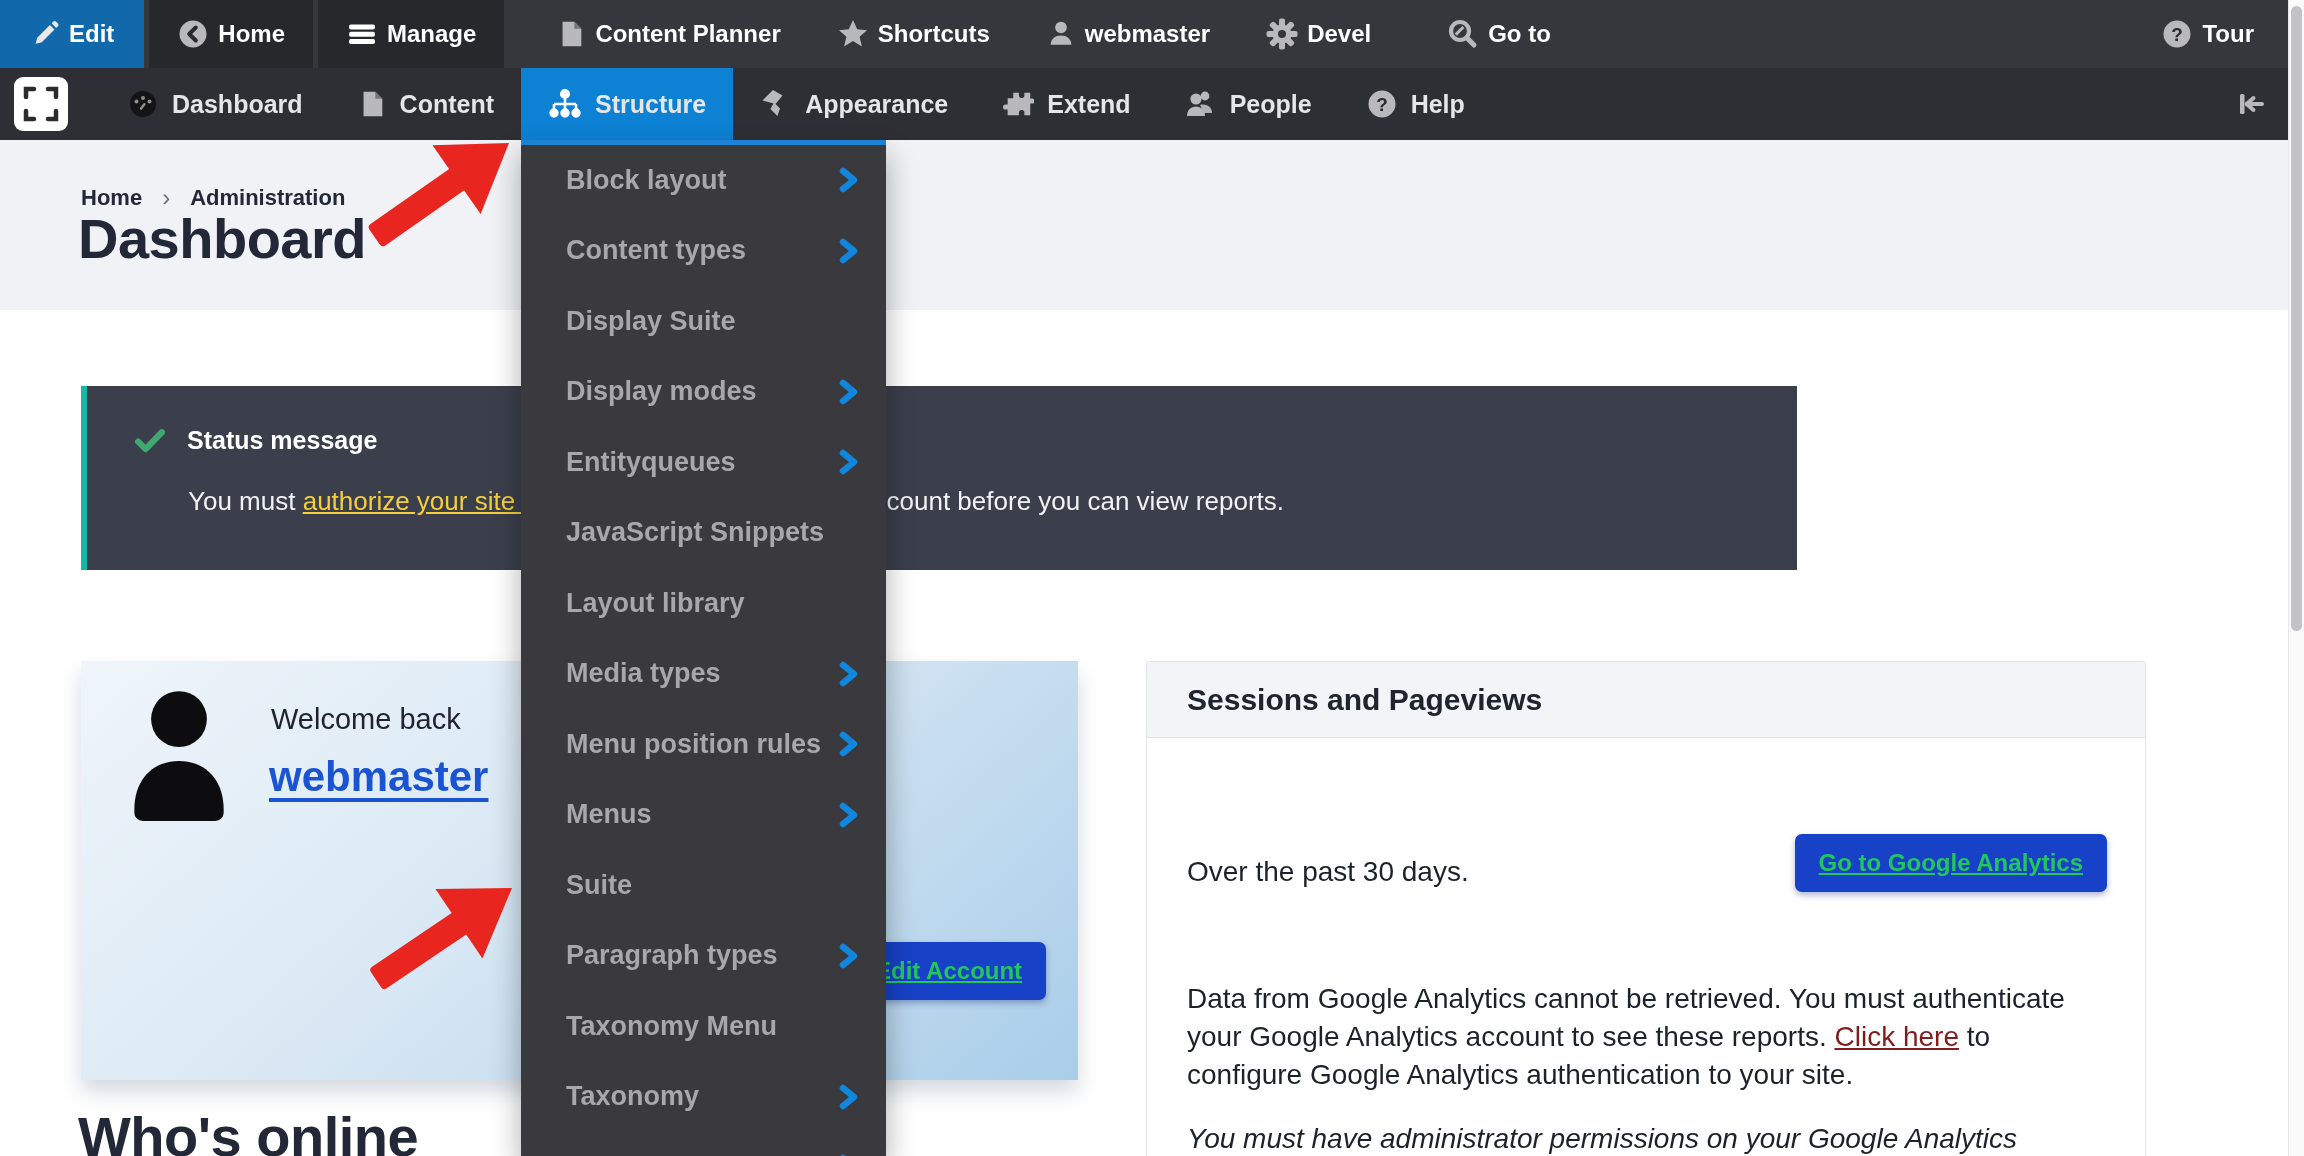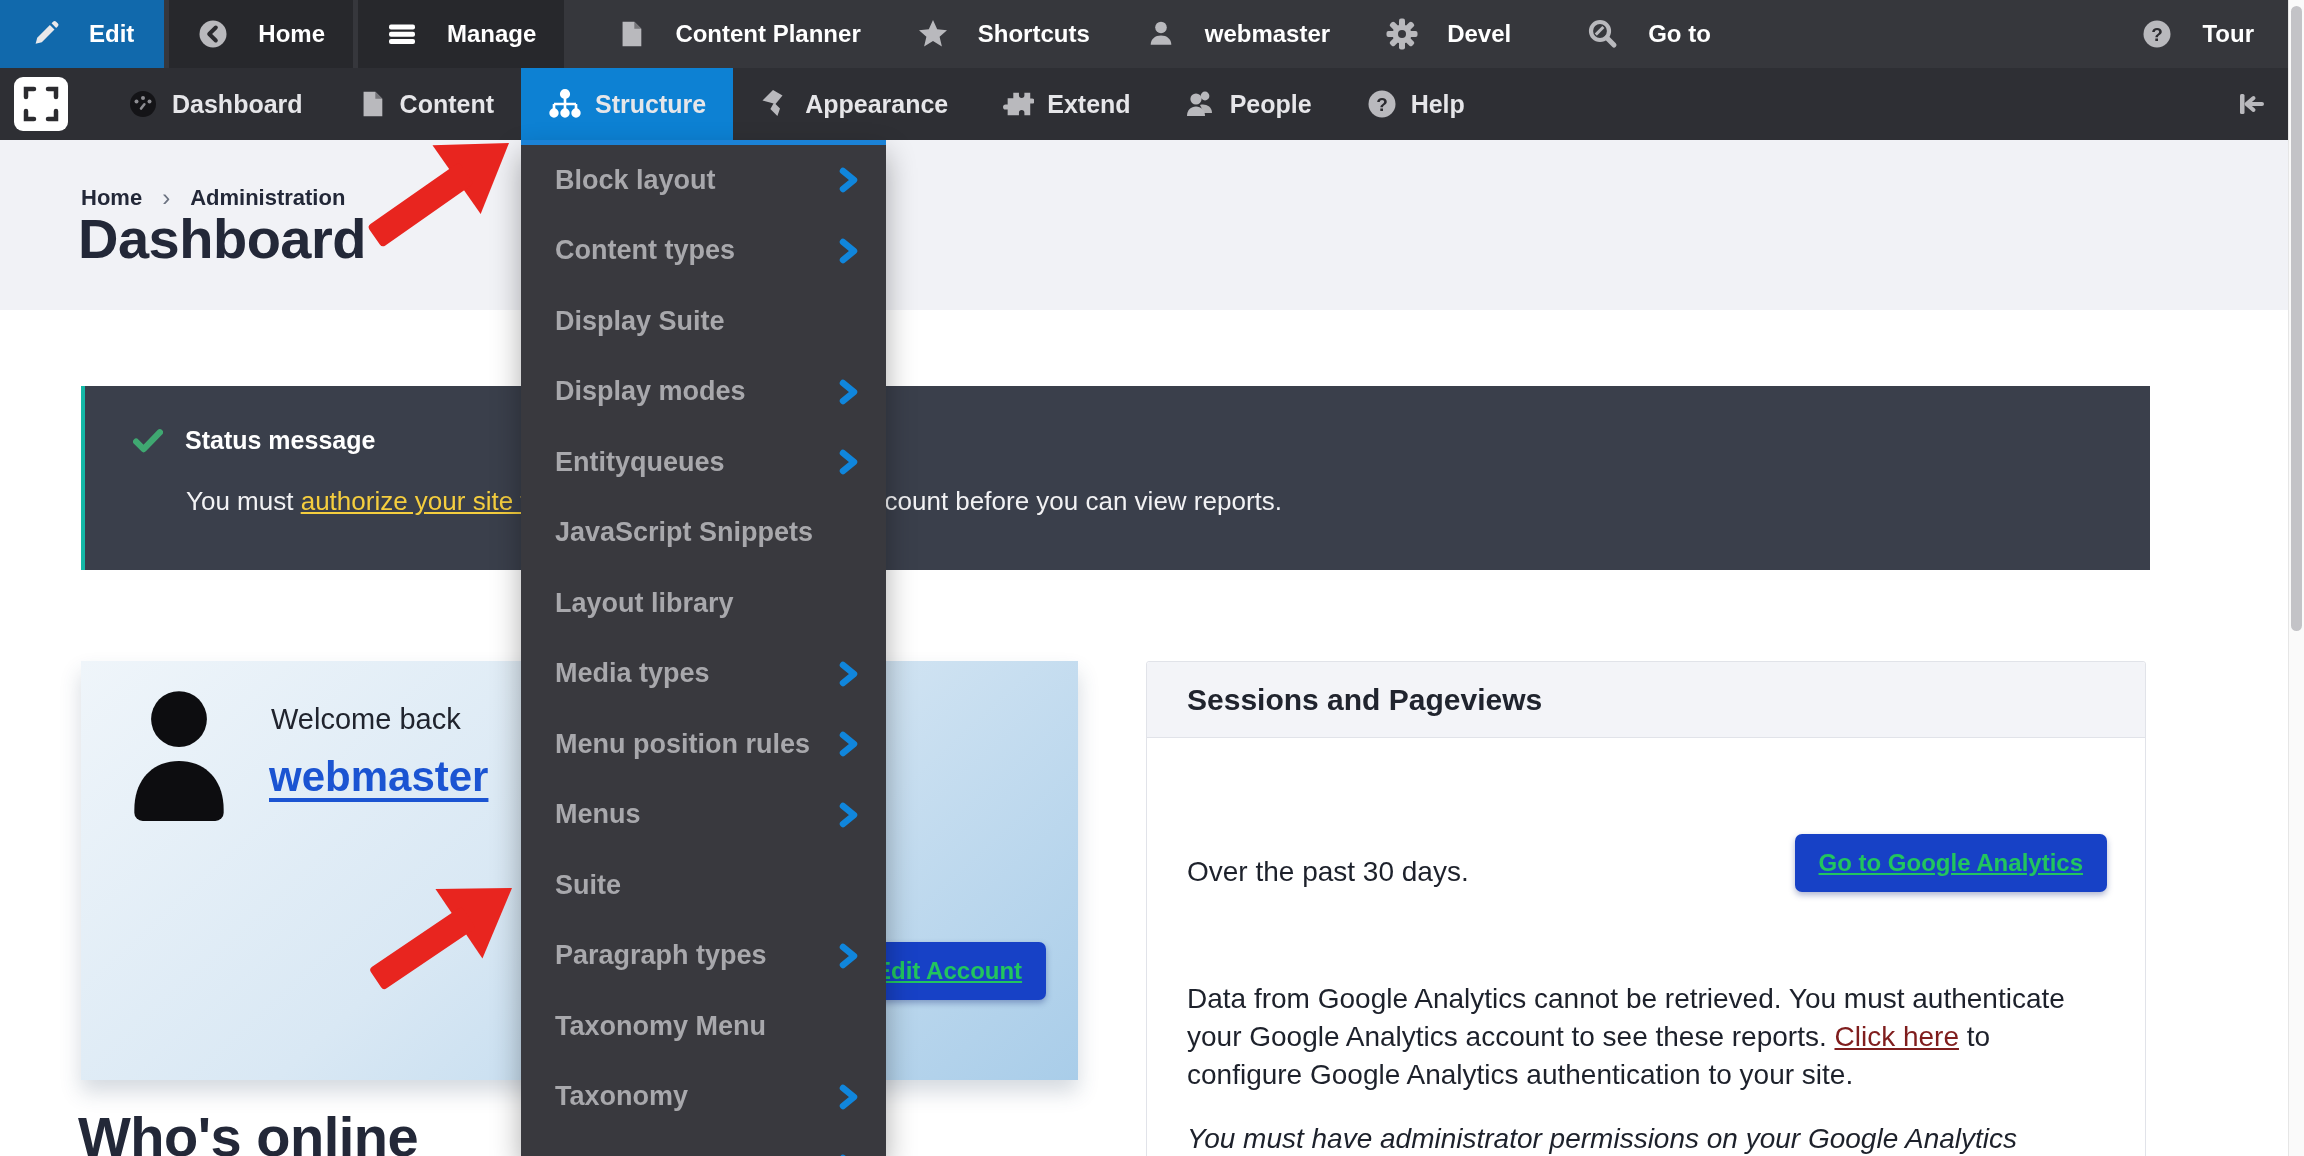--- a/index.html
+++ b/index.html
@@ -8,21 +8,21 @@
     position:relative; overflow:hidden; background:#ffffff;
     font-family:"Liberation Sans", sans-serif; -webkit-font-smoothing:antialiased;
   }
 
   
   .bar1 {
     position:absolute; top:0; left:0; right:16px; height:68px;
     background:#36373c; display:flex; align-items:stretch; color:#fff; z-index:40;
   }
   .b1-item {
-    display:flex; align-items:center; gap:29px; padding:0 28px;
+    display:flex; align-items:center; gap:9px; padding:0 28px;
     font-size:24px; font-weight:700; color:#fff; cursor:pointer; white-space:nowrap;
   }
   .b1-item svg { flex:0 0 auto; }
   .b1-edit { background:#1169ac; padding:0 30px; }
   .b1-dark { background:#27282c; margin-left:5px; }
   .b1-spacer { flex:1; }
 
   
   .bar2 {
     position:absolute; top:68px; left:0; right:16px; height:72px;
@@ -41,21 +41,21 @@
   .b2-collapse { margin-left:auto; padding:0 20px; display:flex; align-items:center; cursor:pointer; }
 
   
   .menu {
     position:absolute; top:100%; left:0; width:365px; height:1016px;
     background:#39393e; border-top:5px solid #1b82d6;
     box-shadow:0 14px 28px rgba(0,0,0,.32); list-style:none; z-index:50; cursor:default;
   }
   .menu li {
     height:70.5px; display:flex; align-items:center;
-    padding:0 26px 0 34px; color:#a8a8ac; font-size:27px; cursor:pointer;
+    padding:0 26px 0 34px; color:#a8a8ac; font-size:27px; cursor:pointer;margin-left:11px;
   }
   .menu .chev { margin-left:auto; display:flex; }
 
   
   .page-bg-band {
     position:absolute; top:140px; left:0; right:16px; height:170px;
     background:#f1f2f6; z-index:1;
   }
   .breadcrumb {
     position:absolute; left:81px; top:184px; display:flex; gap:20px; align-items:center;
@@ -63,22 +63,22 @@
   }
   .breadcrumb .sep { color:#6b7280; font-weight:400; font-size:24px; }
   .breadcrumb .crumb { cursor:pointer; }
   .page-title {
     position:absolute; left:78px; top:206px; font-size:56px; font-weight:700;
     color:#232838; z-index:2; letter-spacing:-0.5px;
   }
 
   
   .status {
-    position:absolute; left:81px; top:386px; width:2069px; height:184px;
-    background:#3a3f4b; border-left:4px solid #14b8a6; color:#fff; z-index:10;
+    position:absolute; left:81px; top:386px; width:1716px; height:184px;
+    background:#3a3f4b; border-left:6px solid #14b8a6; color:#fff; z-index:10;
   }
   .status .check { position:absolute; left:48px; top:42px; }
   .status .s-title { position:absolute; left:100px; top:40px; font-size:25px; font-weight:700; }
   .status .s-body  { position:absolute; left:101px; top:100px; font-size:26px; color:#f2f2f4; white-space:nowrap; }
   .status a { color:#f5ce3e; text-decoration:underline; cursor:pointer; }
 
   
   .welcome {
     position:absolute; left:81px; top:661px; width:997px; height:419px;
     background:linear-gradient(138deg,#eff5fa 0%,#d9e8f4 45%,#a9cde9 100%);

